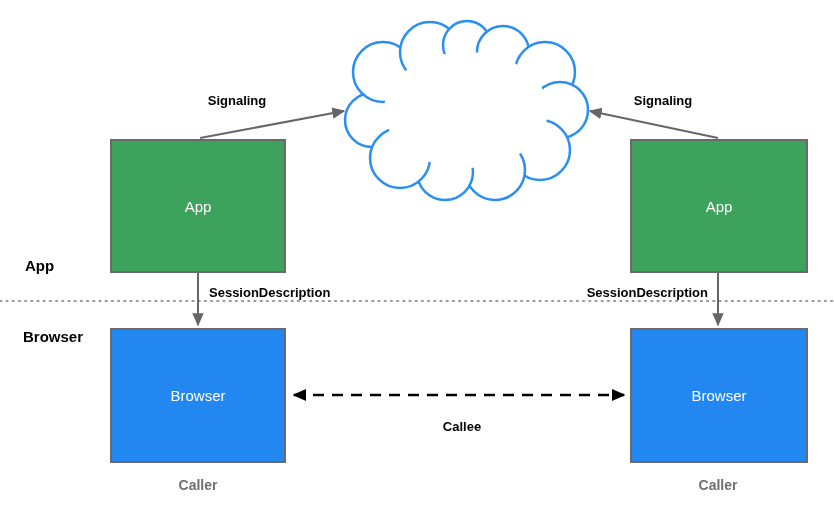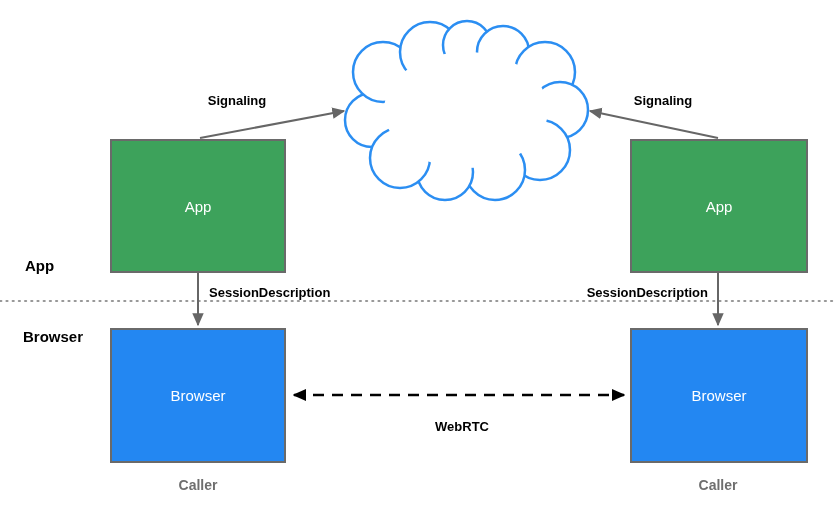--- a/index.html
+++ b/index.html
@@ -127,21 +127,21 @@
     <span>Browser</span>
   </div>
   <div class="node browser node-callee-browser">
     <span>Browser</span>
   </div>
 
   <div class="lbl lbl-signaling-left">Signaling</div>
   <div class="lbl lbl-signaling-right">Signaling</div>
   <div class="lbl lbl-session-left">SessionDescription</div>
   <div class="lbl lbl-session-right">SessionDescription</div>
-  <div class="lbl lbl-media">WebRTC</div>
+  <div class="lbl lbl-media">Callee</div>
 
   <div class="layer-lbl layer-lbl-app">App</div>
   <div class="layer-lbl layer-lbl-webrtc">Browser</div>
 
   <div class="role-lbl role-lbl-caller">Caller</div>
   <div class="role-lbl role-lbl-callee">Caller</div>
 
 </div>
 
 </body></html>

